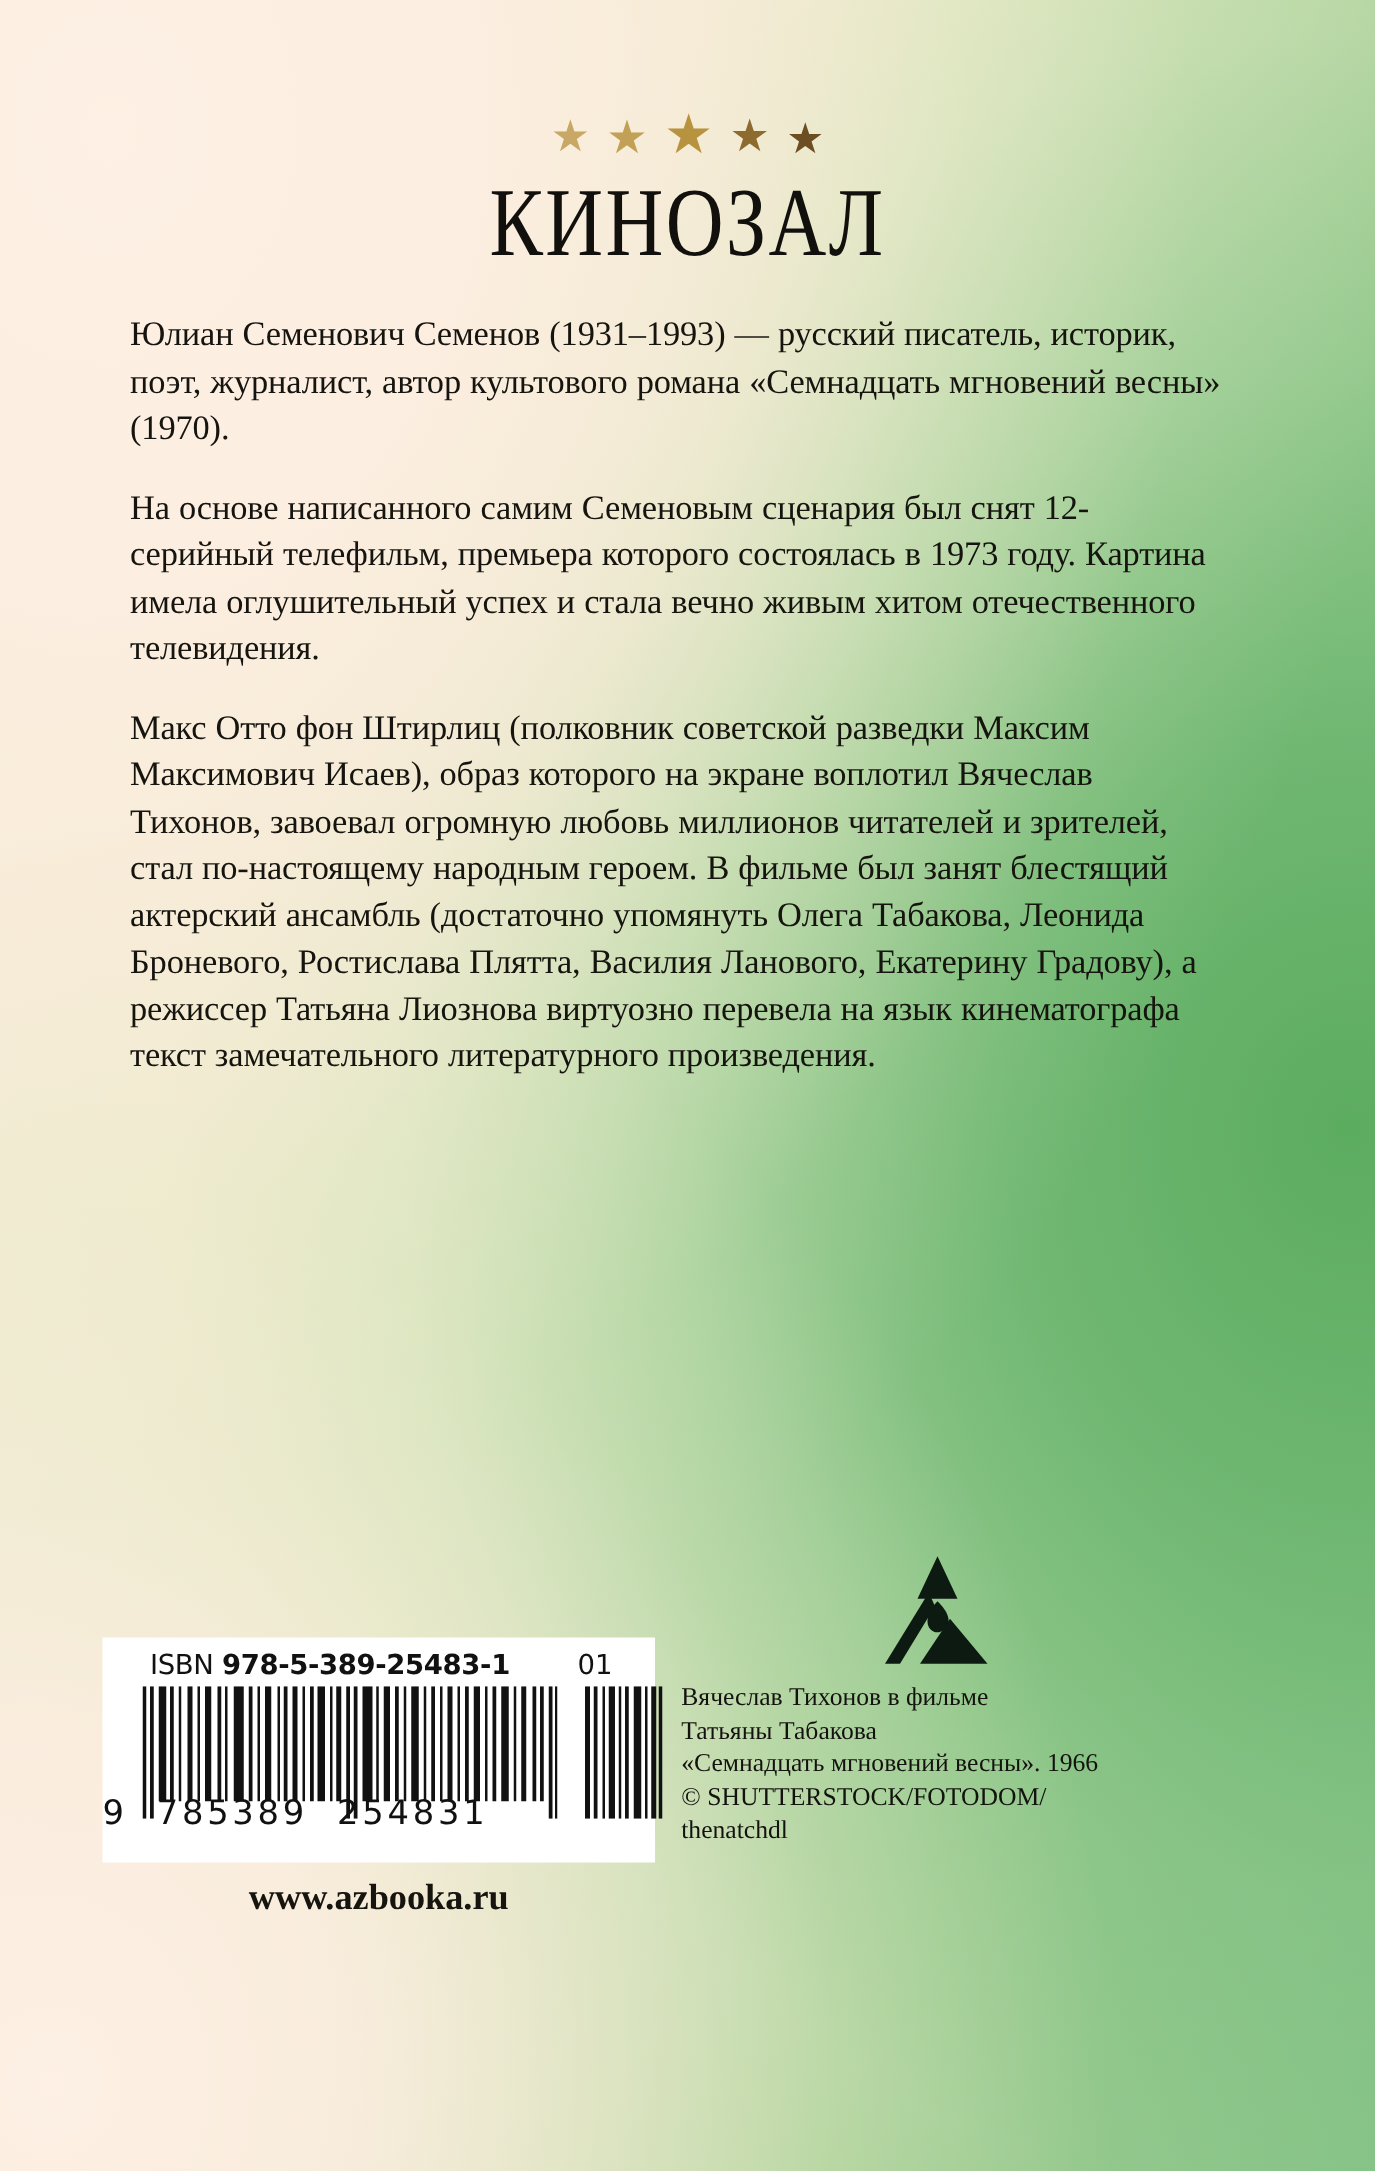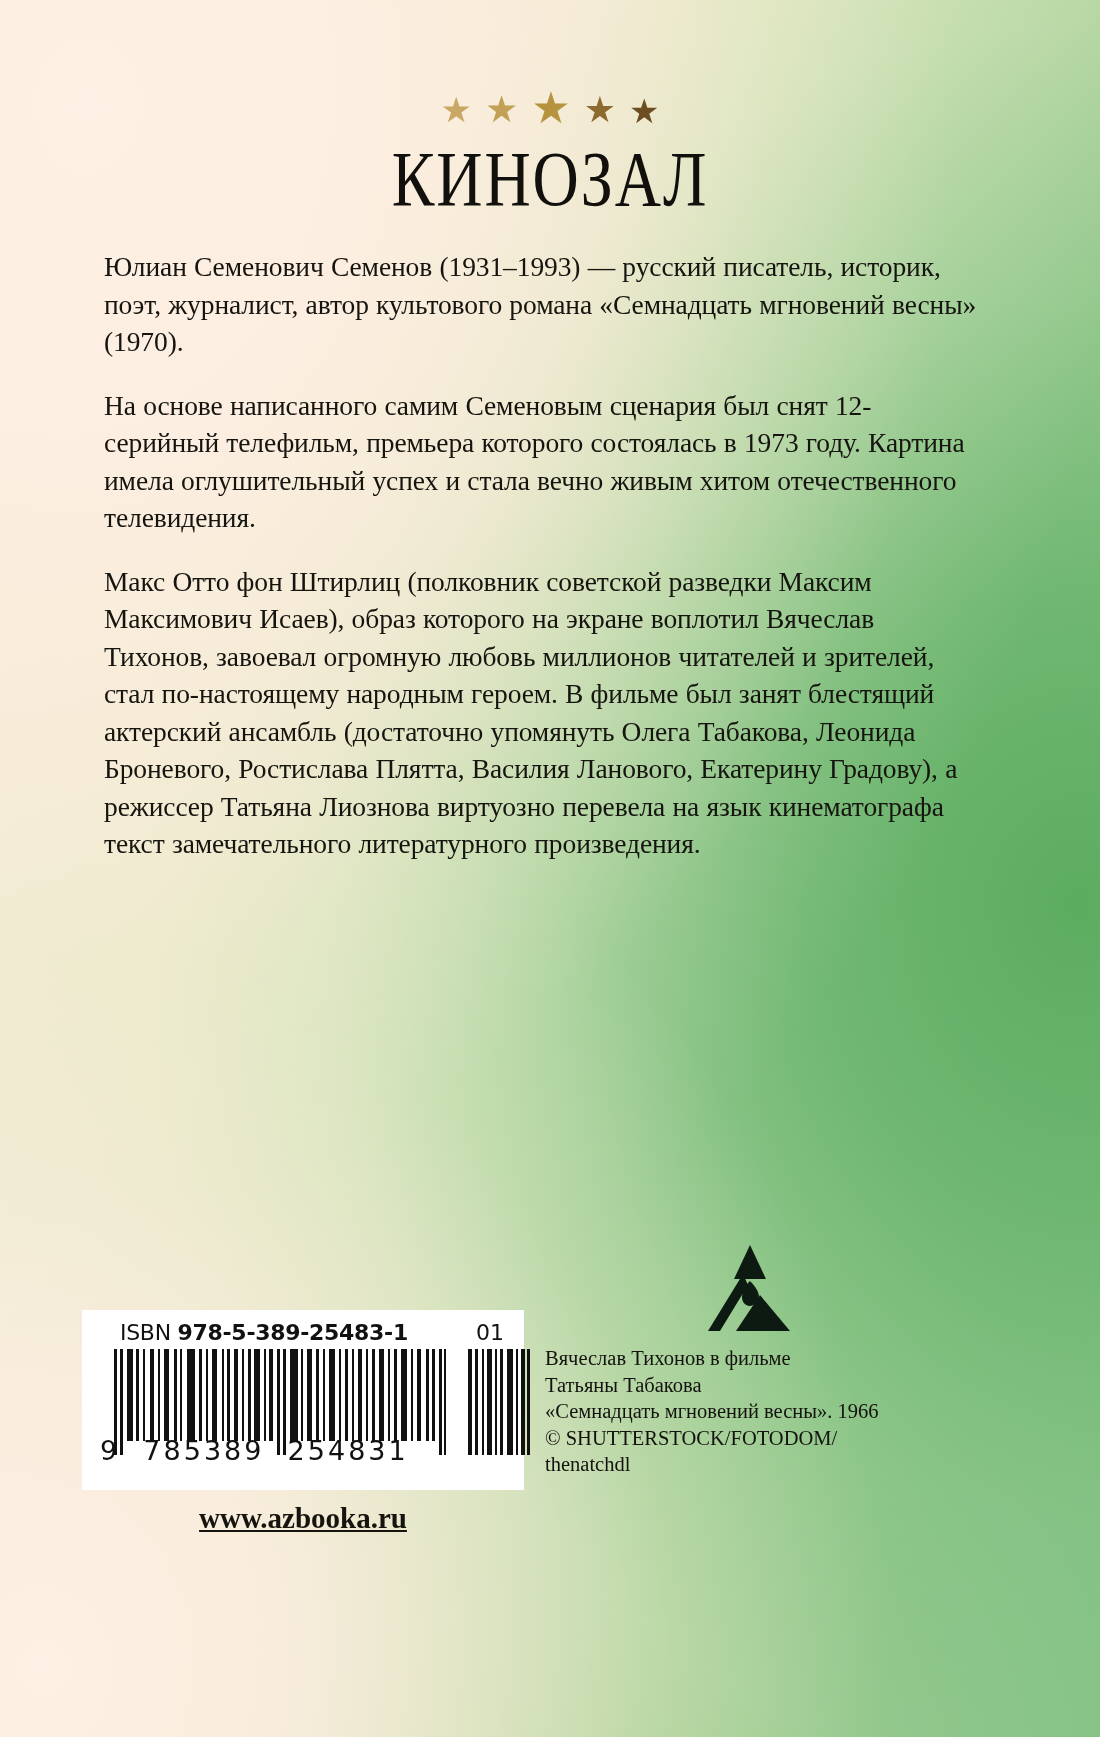--- a/index.html
+++ b/index.html
@@ -115,21 +115,21 @@
     top: 1310px;
     width: 442px;
     height: 180px;
     background: #ffffff;
     box-sizing: border-box;
     padding: 10px 0 0 0;
   }
   .bc-toprow {
     display: flex;
     align-items: baseline;
-    padding: 0 20px 0 38px;
+    padding: 0 34px 0 38px;
     justify-content: space-between;
   }
   .bc-isbn {
     font-family: "DejaVu Sans", "Liberation Sans", sans-serif;
     font-size: 22px;
     letter-spacing: -0.3px;
     color: #111;
     white-space: nowrap;
   }
   .bc-isbn .isbn-word { font-weight: 400; }
@@ -147,36 +147,34 @@
     padding: 4px 22px 0 32px;
     gap: 22px;
   }
   .bars-main { height: 106px; flex: 0 0 332px; }
   .bars-addon { height: 106px; flex: 0 0 62px; }
   .bc-digits {
     font-family: "DejaVu Sans", "Liberation Sans", sans-serif;
     font-size: 27px;
     letter-spacing: 3px;
     color: #111;
-    padding-left: 18px;
     margin-top: -20px;
     white-space: nowrap;
   }
   .site {
     position: absolute;
     left: 82px;
     top: 1502px;
     width: 442px;
     text-align: center;
     font-family: "Liberation Serif", "DejaVu Serif", serif;
     font-weight: 700;
     font-size: 29px;
     color: #16140f;
     letter-spacing: 0px;
-    text-decoration: underline;
   }
 
   
   .logo-wrap {
     position: absolute;
     left: 690px;
     top: 1243px;
     width: 120px;
     height: 90px;
   }

